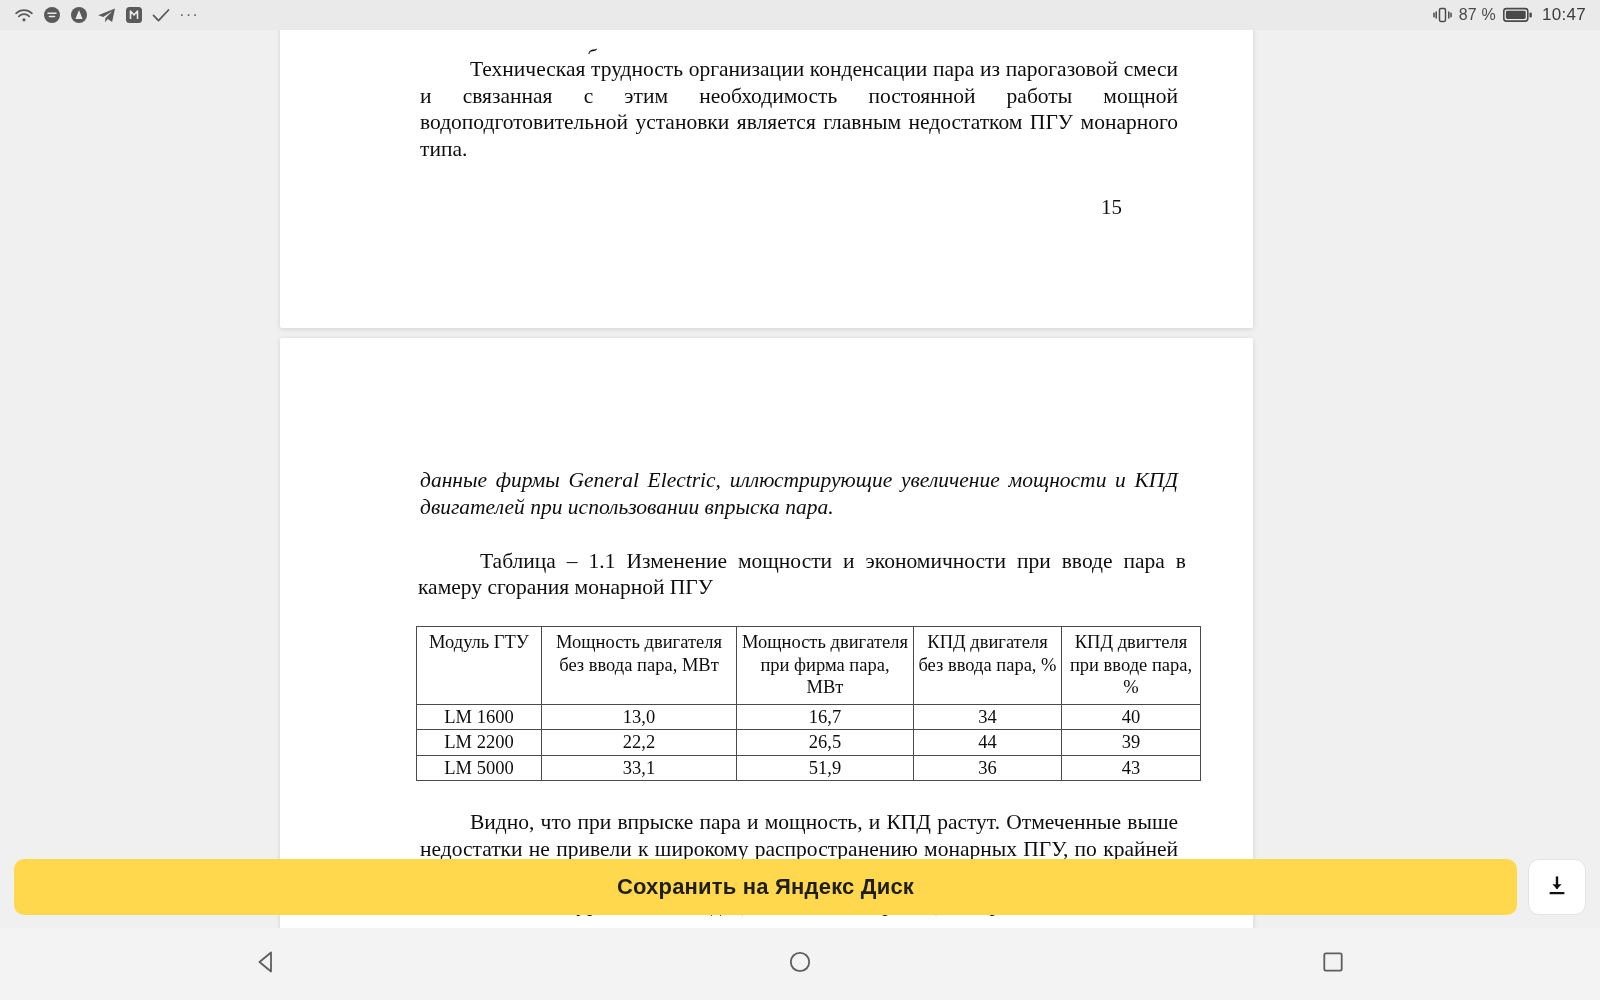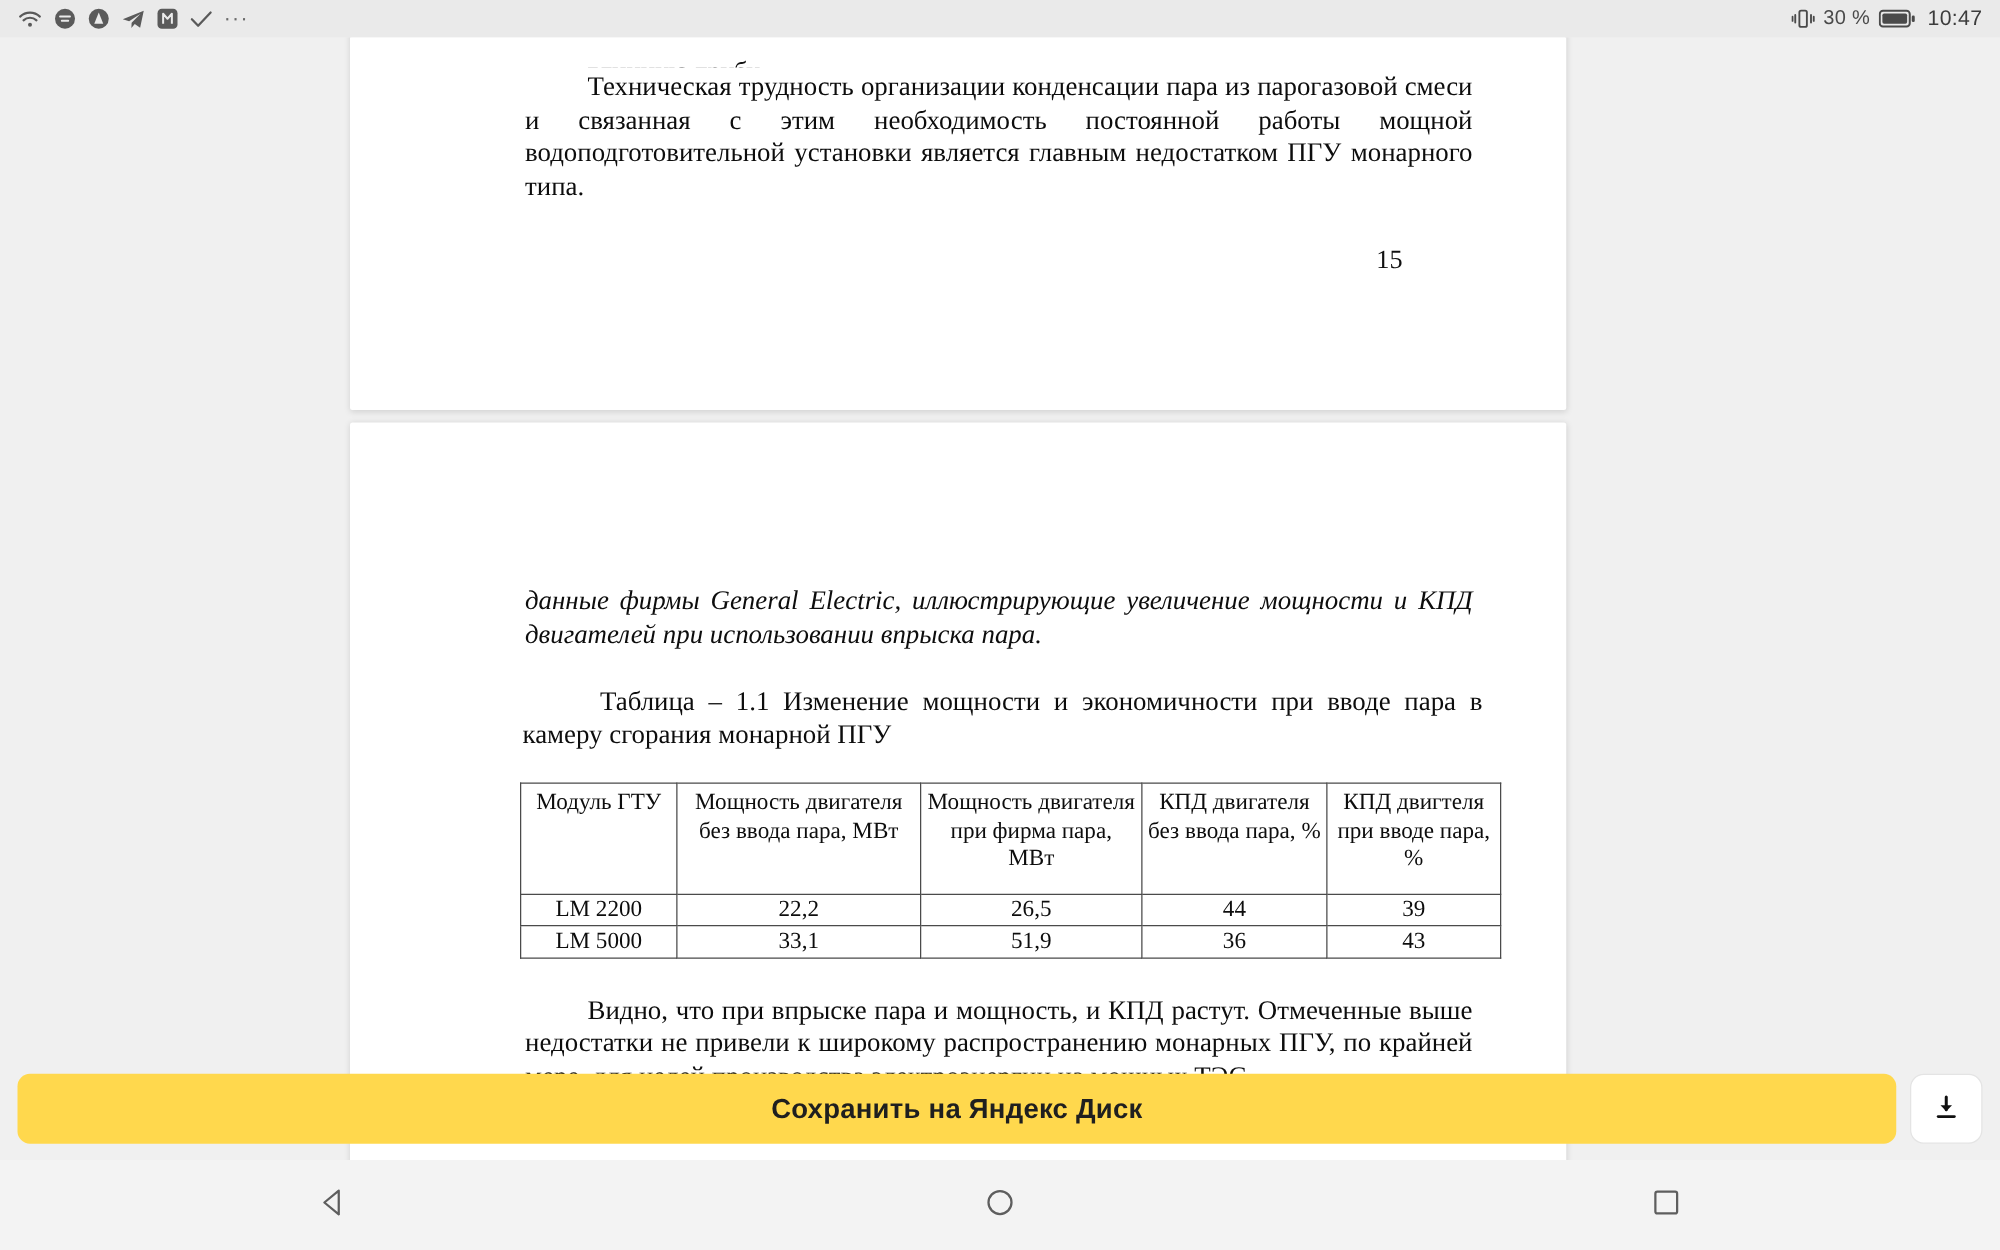--- a/index.html
+++ b/index.html
@@ -82,21 +82,21 @@
     font-family: "Liberation Serif", serif;
     font-size: 18.5px;
     color: #0d0d0d;
     table-layout: fixed;
   }
   table.gtu td, table.gtu th {
     border: 1.2px solid #4a4a4a;
     text-align: center;
     font-weight: normal;
     line-height: 22.5px;
-    padding: 16px 3px;
+    padding: 5px 3px;
   }
   table.gtu thead th { vertical-align: top; height: 70px; padding-top: 4px; }
   table.gtu tbody td { height: 24px; padding: 1px 3px; }
   .col-a { width: 125px; }
   .col-b { width: 195px; }
   .col-c { width: 177px; }
   .col-d { width: 148px; }
   .col-e { width: 139px; }
 
   
@@ -176,21 +176,21 @@
       </span>
       <span class="dots">···</span>
     </div>
     <div class="sb-right">
       <span class="sb-icon">
         <svg width="19" height="16" viewBox="0 0 19 16">
             <rect x="6.5" y="1.5" width="6" height="13" rx="1.4" stroke="#4a4a4a" stroke-width="1.5" fill="none"></rect>
             <path d="M3.2 5v6M1 6.3v3.4M15.8 5v6M18 6.3v3.4" stroke="#4a4a4a" stroke-width="1.5" stroke-linecap="round"></path>
           </svg>
       </span>
-      <span class="sb-text">30 %</span>
+      <span class="sb-text">87 %</span>
       <span class="sb-icon">
         <svg width="30" height="16" viewBox="0 0 30 16">
             <rect x="0.8" y="1.6" width="24" height="12.5" rx="2.6" stroke="#4a4a4a" stroke-width="1.6" fill="none"></rect>
             <rect x="2.9" y="3.7" width="19.8" height="8.3" rx="1.4" fill="#4a4a4a"></rect>
             <rect x="26.4" y="5.4" width="2.4" height="5.2" rx="1.1" fill="#4a4a4a"></rect>
           </svg>
       </span>
       <span class="sb-time">10:47</span>
     </div>
   </div>
@@ -229,20 +229,27 @@
             <tr>
               <th>Модуль ГТУ</th>
               <th>Мощность двигателя без ввода пара, МВт</th>
               <th>Мощность двигателя при фирма пара, МВт</th>
               <th>КПД двигателя без ввода пара, %</th>
               <th>КПД двигтеля при вводе пара, %</th>
             </tr>
           </thead>
           <tbody>
             <tr>
+              <td>LM 1600</td>
+              <td>13,0</td>
+              <td>16,7</td>
+              <td>34</td>
+              <td>40</td>
+            </tr>
+            <tr>
               <td>LM 2200</td>
               <td>22,2</td>
               <td>26,5</td>
               <td>44</td>
               <td>39</td>
             </tr>
             <tr>
               <td>LM 5000</td>
               <td>33,1</td>
               <td>51,9</td>

